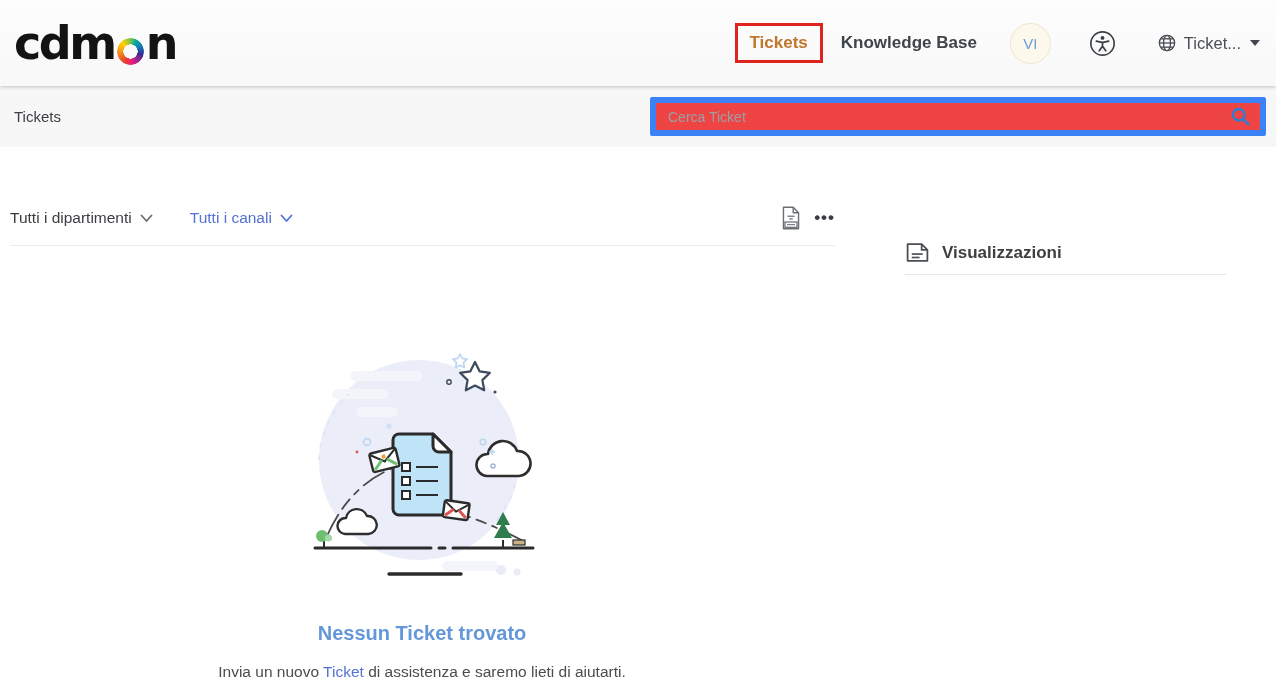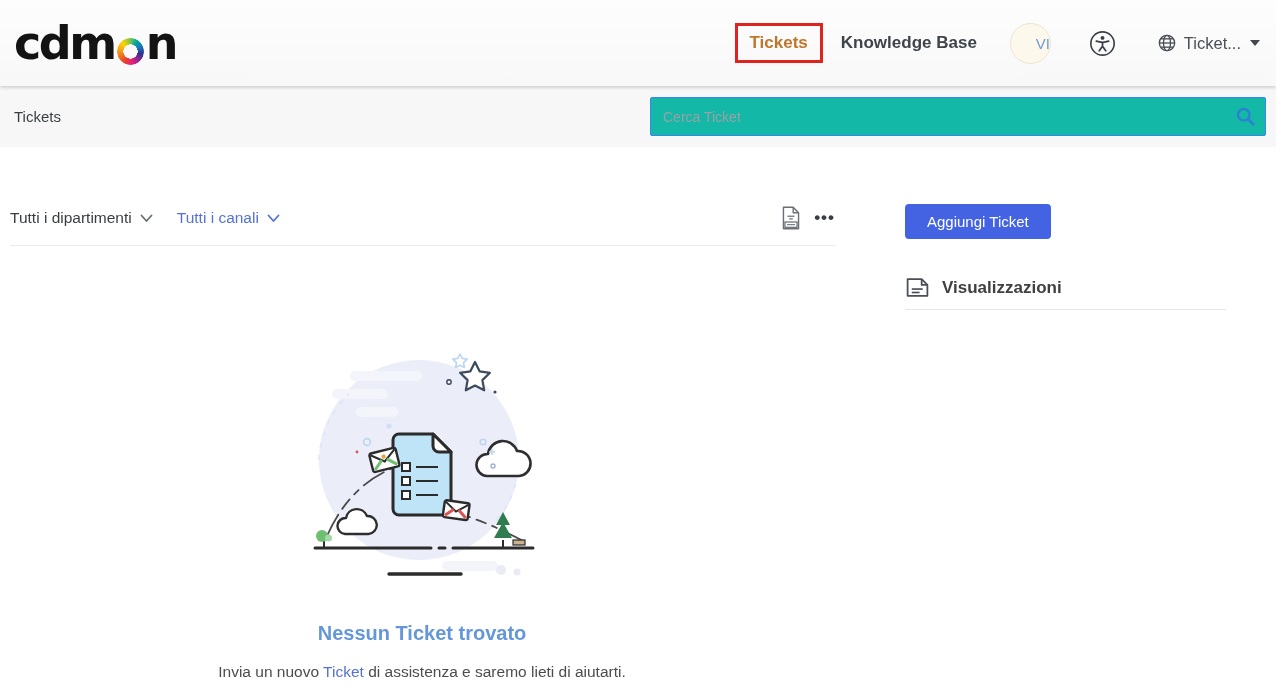--- a/index.html
+++ b/index.html
@@ -19,49 +19,49 @@
             background:conic-gradient(from 210deg,#e8402c,#f0731f,#f5a81c,#ffd400,#8cc63f,#00a99d,#1b75bb,#2e3192,#93278f,#ed1e79,#e8402c);
             -webkit-mask:radial-gradient(circle closest-side, transparent 52%, #000 54%);
             mask:radial-gradient(circle closest-side, transparent 52%, #000 54%);
             position:relative; top:8px; }
   .header-spacer { flex:1; }
   .nav { display:flex; align-items:center; }
   .nav-tickets-box { border:3px solid #df231f; padding:7px 12px; margin-right:18px; cursor:pointer; }
   .nav-tickets { color:#c0762b; font-weight:bold; font-size:17px; }
   .nav-kb { color:#3f434a; font-weight:bold; font-size:17px; margin-right:33px; cursor:pointer; }
   .avatar { width:41px; height:41px; border-radius:50%; background:#fdf8ec; border:1px solid #f0e5cd;
-            display:flex; align-items:center; justify-content:flex-end;
+            display:flex; align-items:center; justify-content:center;
             color:#6d9cd9; font-size:15px; margin-right:38px; cursor:pointer; }
   .a11y { margin-right:41px; display:flex; align-items:center; cursor:pointer; }
   .lang { display:flex; align-items:center; cursor:pointer; }
   .lang-label { font-size:16.5px; color:#4a4e55; margin:0 9px 0 7px; }
   .caret-down { width:0; height:0; border-left:5px solid transparent; border-right:5px solid transparent;
                 border-top:6px solid #43474d; }
 
   
   .subheader { position:absolute; left:0; top:86px; width:1276px; height:61px; background:#f7f7f7; }
   .breadcrumb { position:absolute; left:14px; top:0; height:61px; display:flex; align-items:center;
                 font-size:15px; color:#3b3e42; }
-  .searchbox { position:absolute; right:10px; top:11px; width:616px; height:39px; background:#14b8a6;
-               border:1px solid #3b82f6; border-radius:2px; display:flex; align-items:center; }
+  .searchbox { position:absolute; right:10px; top:11px; width:616px; height:39px; background:#ef4444;
+               border:6px solid #3b82f6; border-radius:2px; display:flex; align-items:center; }
   .searchbox input { flex:1; border:none; outline:none; font-size:14px; color:#333;
                      padding:0 12px; background:transparent; font-family:"Liberation Sans", sans-serif; }
   .searchbox input::placeholder { color:#9aa0a6; }
   .search-btn { width:40px; height:37px; display:flex; align-items:center; justify-content:center; cursor:pointer; }
 
   
   .main { position:absolute; left:0; top:160px; width:1244px; height:550px; background:#fff; }
 
   .left-col { position:absolute; left:0; top:0; width:844px; }
   .filter-row { position:absolute; left:10px; top:46px; width:825px; display:flex; align-items:center; }
   .filter { display:flex; align-items:center; cursor:pointer; }
   .filter-label { font-size:15.5px; color:#3a3d42; }
   .filter-blue .filter-label { color:#5472d3; }
   .chev { margin-left:8px; display:flex; align-items:center; }
-  .filter + .filter { margin-left:24px; }
+  .filter + .filter { margin-left:37px; }
   .filter-actions { margin-left:auto; display:flex; align-items:center; }
   .export-btn { margin-right:14px; cursor:pointer; display:flex; }
   .more-btn { cursor:pointer; display:flex; align-items:center; letter-spacing:1px;
               color:#3a3d42; font-size:17px; font-weight:bold; }
   .left-divider { position:absolute; left:10px; top:85px; width:825px; height:1px; background:#ececec; }
 
   .empty-illustration { position:absolute; left:297px; top:188px; width:250px; height:238px; }
   .empty-title { position:absolute; left:0; top:462px; width:844px; text-align:center;
                  font-size:20px; font-weight:bold; color:#6397da; }
   .empty-msg { position:absolute; left:0; top:503px; width:844px; text-align:center;
@@ -251,21 +251,20 @@
         <rect x="216" y="192" width="12" height="5" fill="#c9b28a" stroke="#2b2b2b" stroke-width="1.2"></rect>
       </svg>
 
       <div class="empty-title">Nessun Ticket trovato</div>
       <div class="empty-msg">
         <span>Invia un nuovo </span><a>Ticket</a><span> di assistenza e saremo lieti di aiutarti.</span>
       </div>
     </div>
 
     <div class="sidebar">
-      <button class="add-ticket">Aggiungi Ticket</button>
 
       <div class="views-header">
         <svg width="25" height="25" viewBox="0 0 24 24">
           <path d="M2.5 4 h13.5 l5.5 5.5 v10.5 h-19 z" fill="#fff" stroke="#4a4f57" stroke-width="1.7" stroke-linejoin="round"></path>
           <path d="M16 4 v5.5 h5.5" fill="none" stroke="#4a4f57" stroke-width="1.7" stroke-linejoin="round"></path>
           <line x1="6.5" y1="13.5" x2="17" y2="13.5" stroke="#4a4f57" stroke-width="1.6"></line>
           <line x1="6.5" y1="16.8" x2="14" y2="16.8" stroke="#4a4f57" stroke-width="1.6"></line>
         </svg>
         <span class="views-title">Visualizzazioni</span>
       </div>

